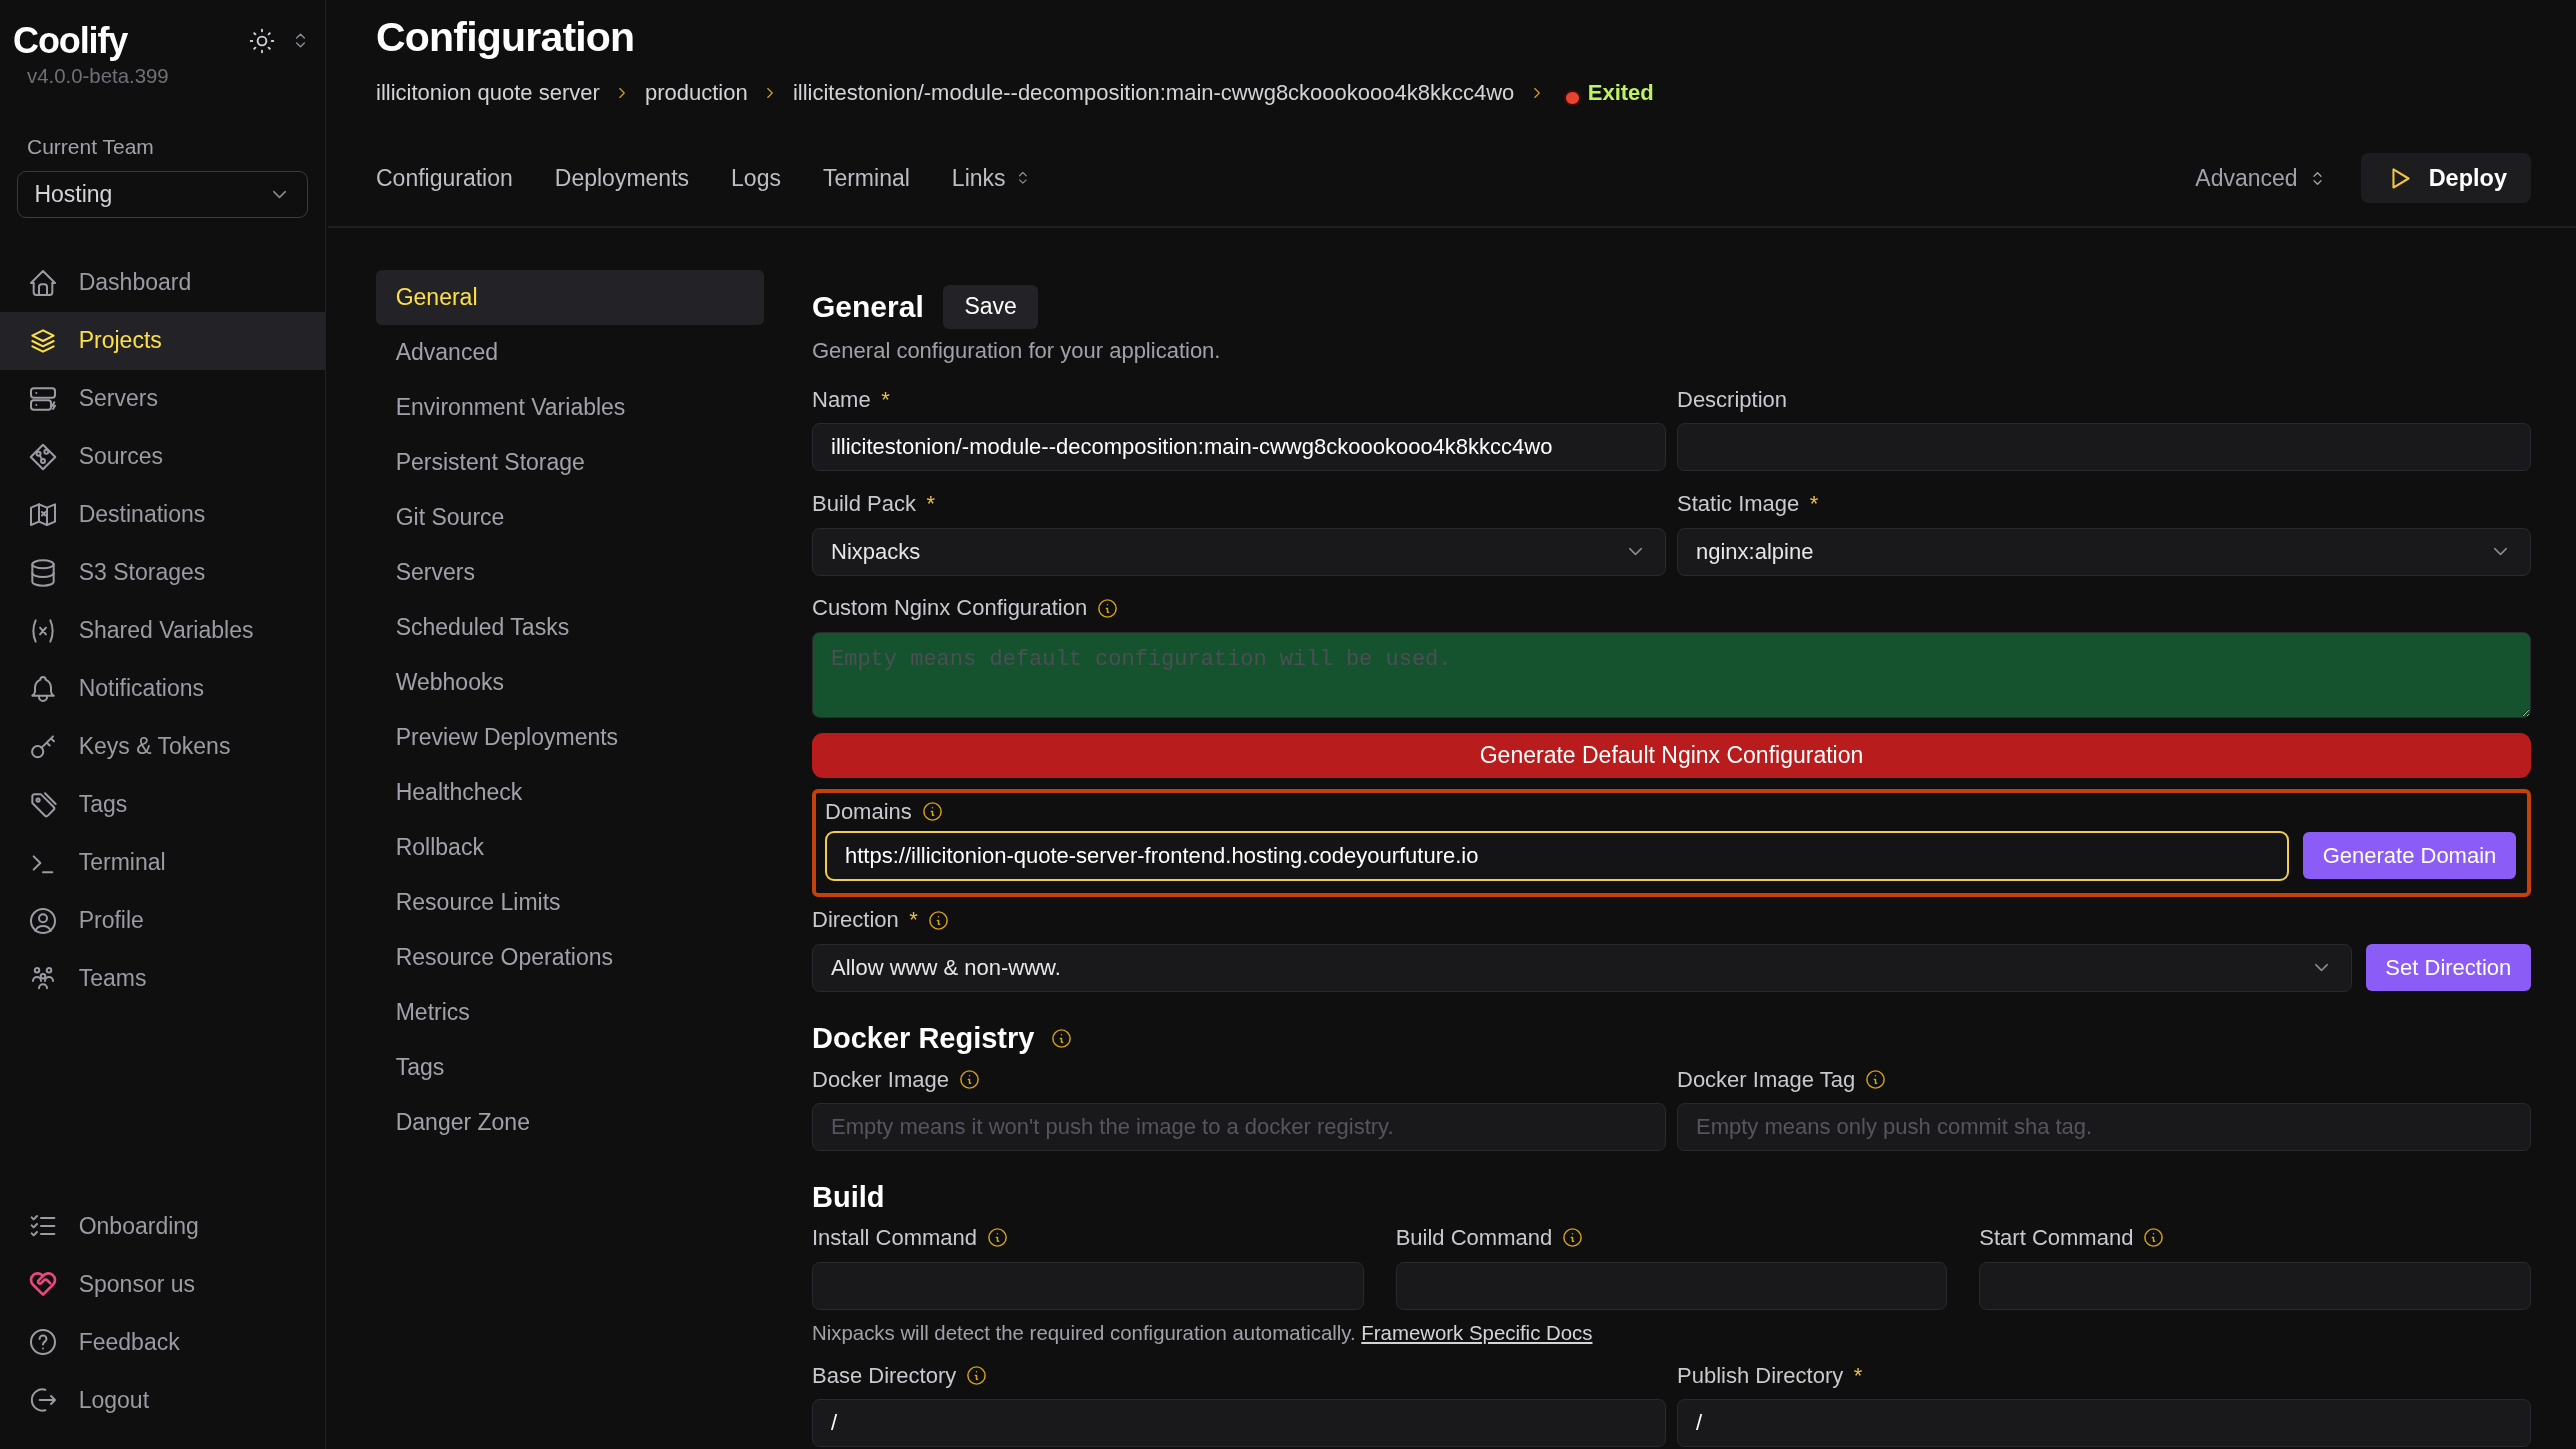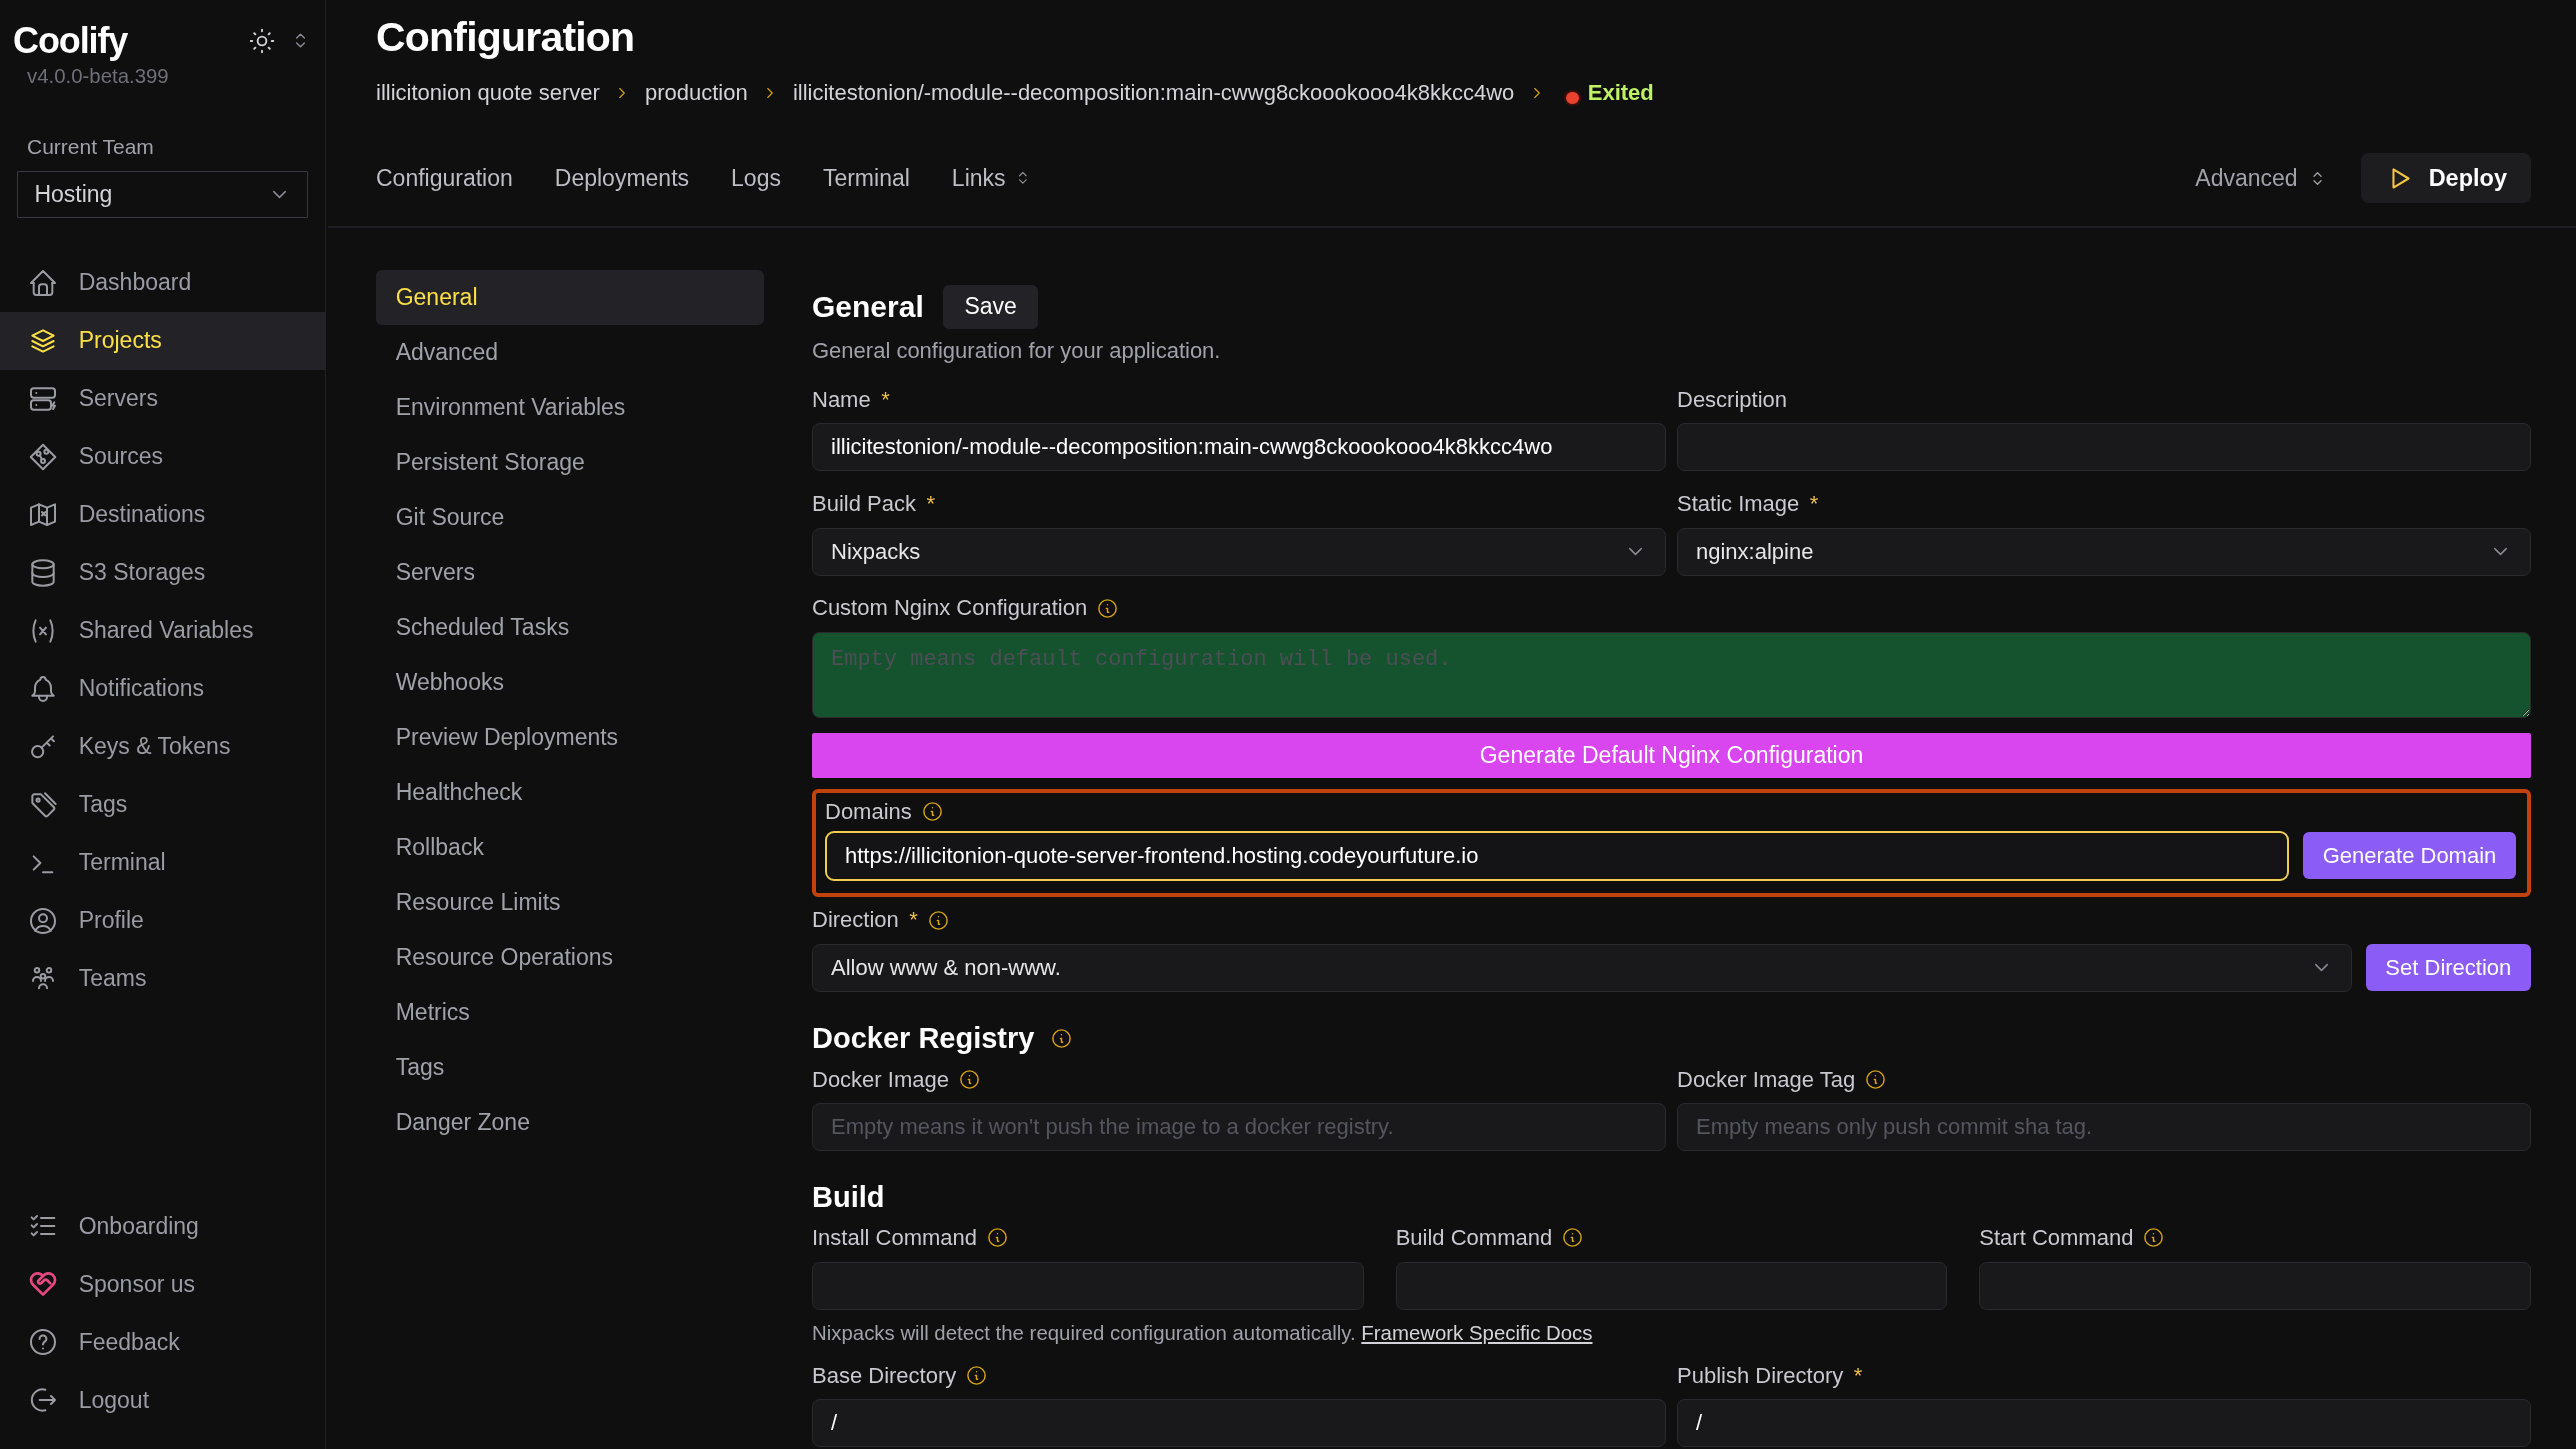--- a/index.html
+++ b/index.html
@@ -14,21 +14,21 @@
 
   
   .sidebar{position:absolute;left:0;top:0;width:326px;height:1449px;box-sizing:border-box;
     border-right:1.5px solid #222226;display:flex;flex-direction:column;padding:19.7px 0 19.7px}
   .brand-row{display:flex;align-items:flex-start;justify-content:space-between;padding:0 13px}
   .brand{font-size:36px;font-weight:700;letter-spacing:-1.1px;line-height:42px}
   .brand-icons{display:flex;align-items:center;gap:12px;margin-top:6px;color:#d4d4d8}
   .brand-icons .sel{color:#8b8b93}
   .version{padding:0 27px;font-size:20.4px;color:#6f6f78;margin-top:3px}
   .team-label{padding:0 27px;margin-top:47px;font-size:21px;color:#a1a1aa}
-  .team-select{margin:12px 16.7px 0;height:47px;border:1.5px solid #3a3a40;border-radius:1px;
+  .team-select{margin:12px 16.7px 0;height:47px;border:1.5px solid #3a3a40;border-radius:9px;
     display:flex;align-items:center;justify-content:space-between;padding:0 16.7px;
     font-size:23px;color:#d4d4d8;box-sizing:border-box;cursor:pointer}
   .team-select .chev{color:#8b8b93}
   .nav{margin-top:36px;display:flex;flex-direction:column}
   .nav-footer{margin-top:auto}
   .nav-item{height:58px;display:flex;align-items:center;gap:19.7px;padding:0 27px;
     font-size:23px;color:#9b9ba3;cursor:pointer;text-decoration:none}
   .nav-item .icon{width:32px;height:32px;flex:none}
   .nav-item .icon svg{width:32px;height:32px}
   .nav-item.active{background:#232327;color:#fde047}
@@ -78,21 +78,21 @@
     box-sizing:border-box;padding:0 18px;font-size:22px;color:#fff;font-family:inherit;outline:none}
   .input::placeholder{color:#55555e;opacity:1}
   .select{height:48px;background:#19191c;border:1.5px solid #2a2a2f;border-radius:7.6px;box-sizing:border-box;
     padding:0 18px;font-size:22px;color:#e7e7ea;display:flex;align-items:center;justify-content:space-between;cursor:pointer}
   .select .chev{color:#8b8b93}
   .textarea{height:86px;width:100%;background:#14532d;border:1.5px solid #2a2a2f;border-radius:7.6px;
     box-sizing:border-box;padding:13.6px 18px;font-size:22px;color:#fff;outline:none;resize:vertical;
     font-family:"Liberation Mono",monospace}
   .textarea::placeholder{color:#4e4e57;opacity:1}
 
-  .wide-btn{margin-top:12px;height:45px;width:100%;background:#d946ef;border:none;border-radius:2px;
+  .wide-btn{margin-top:12px;height:45px;width:100%;background:#b91c1c;border:none;border-radius:11px;
     font-size:23px;color:#fff;font-family:inherit;display:flex;align-items:center;justify-content:center;cursor:pointer}
 
   .domains-box{margin-top:10.6px;border:4px solid #c2410c;border-radius:6px;padding:6px 11px 12px 9px}
   .domains-row{display:flex;align-items:center;margin-top:6px}
   .domain-input{flex:1;height:50px;background:#141416;border:2.3px solid #f1cd4e;border-radius:9px;
     box-sizing:border-box;padding:0 18px;font-size:22px;color:#fff;font-family:inherit;outline:none}
   .side-btn{margin-left:13.6px;height:47px;padding:0 19.7px;background:#8b5cf6;border:none;border-radius:6px;
     font-size:22px;color:#fff;font-family:inherit;display:flex;align-items:center;white-space:nowrap;cursor:pointer}
 
   .mt26{margin-top:19.7px}.mt30{margin-top:23px}.mt14{margin-top:10.6px}.mt16{margin-top:12px}

